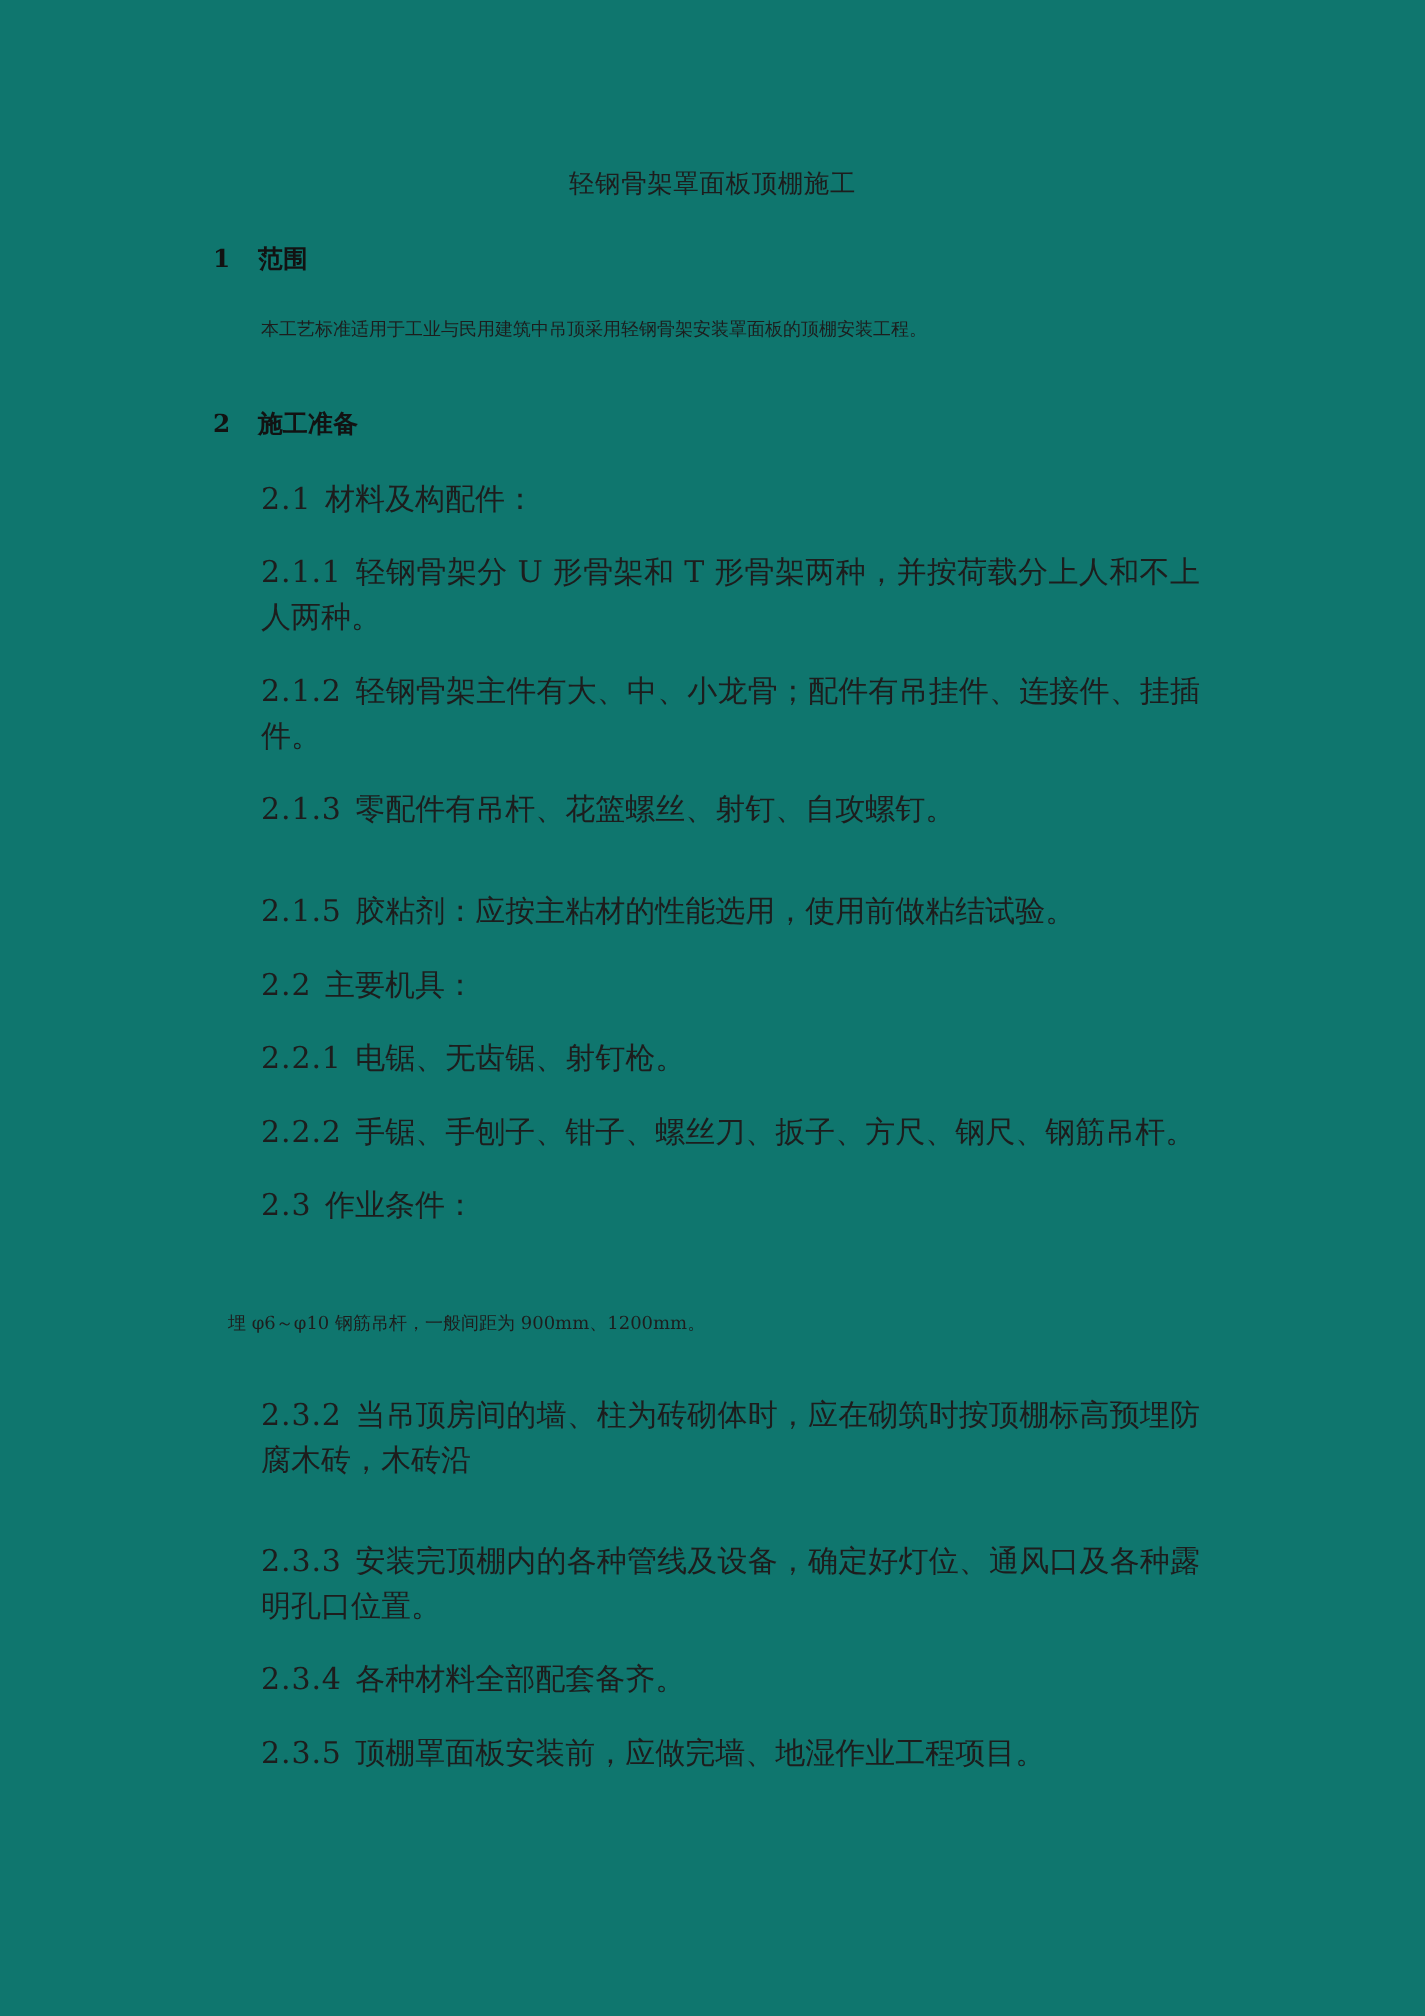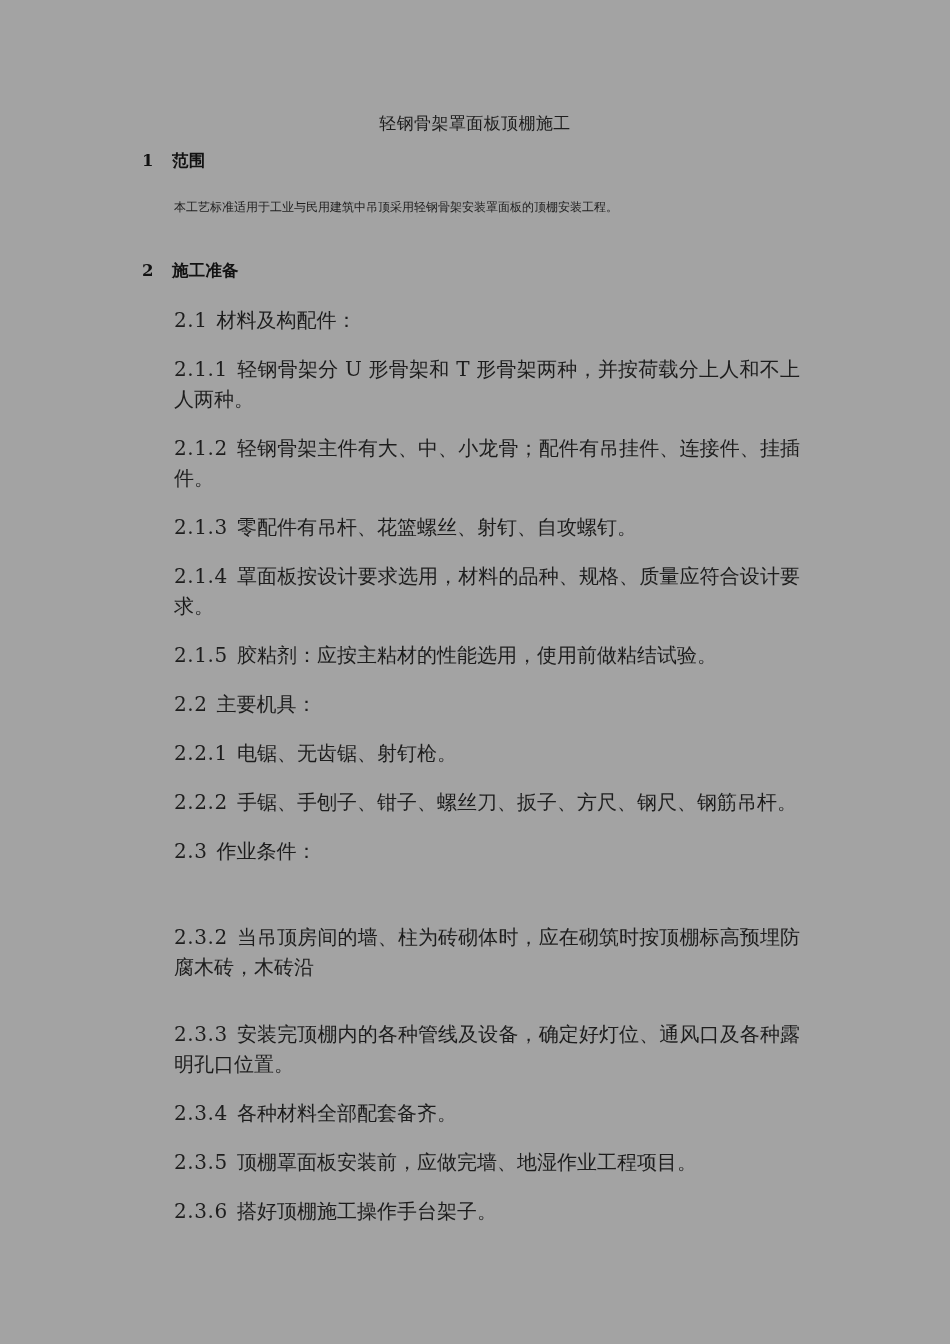--- a/index.html
+++ b/index.html
@@ -14,21 +14,21 @@
     overflow: hidden;
     font-family: "DejaVu Serif", "Liberation Serif", serif;
     color: #1a1a1a;
     -webkit-font-smoothing: antialiased;
   }
 
   .page {
     position: relative;
     width: 950px;
     height: 1344px;
-    background: #a3a3a3;
+    background: #0f766e;
     box-sizing: border-box;
   }
 
   
   .doc-title {
     position: absolute;
     left: 0;
     right: 0;
     top: 110px;
     text-align: center;
@@ -36,21 +36,21 @@
     line-height: 26px;
     letter-spacing: 0.4px;
     color: #1d1d1d;
     font-weight: 400;
   }
 
   
   .body-flow {
     position: absolute;
     left: 140px;
-    top: 146px;
+    top: 158px;
     width: 660px;
   }
 
   .h1 {
     font-size: 16.5px;
     line-height: 30px;
     font-weight: 700;
     color: #121212;
     margin: 0 0 0 2px;
     letter-spacing: 0.2px;
@@ -120,50 +120,49 @@
 
     <p class="item"><span class="lbl">2.1.1</span><span>轻钢骨架分 U 形骨架和 T 形骨架两种，并按荷载分上人和不上人两种。</span></p>
     <div class="gap-md"></div>
 
     <p class="item"><span class="lbl">2.1.2</span><span>轻钢骨架主件有大、中、小龙骨；配件有吊挂件、连接件、挂插件。</span></p>
     <div class="gap-md"></div>
 
     <p class="item"><span class="lbl">2.1.3</span><span>零配件有吊杆、花篮螺丝、射钉、自攻螺钉。</span></p>
     <div class="gap-md"></div>
 
-    <p class="item"><span class="lbl">2.1.4</span><span>罩面板按设计要求选用，材料的品种、规格、质量应符合设计要求。</span></p>
     <div class="gap-md"></div>
 
     <p class="item"><span class="lbl">2.1.5</span><span>胶粘剂：应按主粘材的性能选用，使用前做粘结试验。</span></p>
     <div class="gap-md"></div>
 
     <p class="item"><span class="lbl">2.2</span><span>主要机具：</span></p>
     <div class="gap-md"></div>
 
     <p class="item"><span class="lbl">2.2.1</span><span>电锯、无齿锯、射钉枪。</span></p>
     <div class="gap-md"></div>
 
     <p class="item"><span class="lbl">2.2.2</span><span>手锯、手刨子、钳子、螺丝刀、扳子、方尺、钢尺、钢筋吊杆。</span></p>
     <div class="gap-md"></div>
 
     <p class="item"><span class="lbl">2.3</span><span>作业条件：</span></p>
     <div class="gap-md"></div>
 
     <div class="gap-sm"></div>
+    <p class="para">埋 φ6～φ10 钢筋吊杆，一般间距为 900mm、1200mm。</p>
     <div class="gap-md"></div>
 
     <p class="item tight"><span class="lbl">2.3.2</span><span>当吊顶房间的墙、柱为砖砌体时，应在砌筑时按顶棚标高预埋防腐木砖，木砖沿</span></p>
     <div class="gap-sm"></div>
     <div class="gap-md"></div>
 
     <p class="item"><span class="lbl">2.3.3</span><span>安装完顶棚内的各种管线及设备，确定好灯位、通风口及各种露明孔口位置。</span></p>
     <div class="gap-md"></div>
 
     <p class="item"><span class="lbl">2.3.4</span><span>各种材料全部配套备齐。</span></p>
     <div class="gap-md"></div>
 
     <p class="item"><span class="lbl">2.3.5</span><span>顶棚罩面板安装前，应做完墙、地湿作业工程项目。</span></p>
     <div class="gap-md"></div>
 
-    <p class="item"><span class="lbl">2.3.6</span><span>搭好顶棚施工操作手台架子。</span></p>
 
   </div>
 </div>
 
 </body></html>

